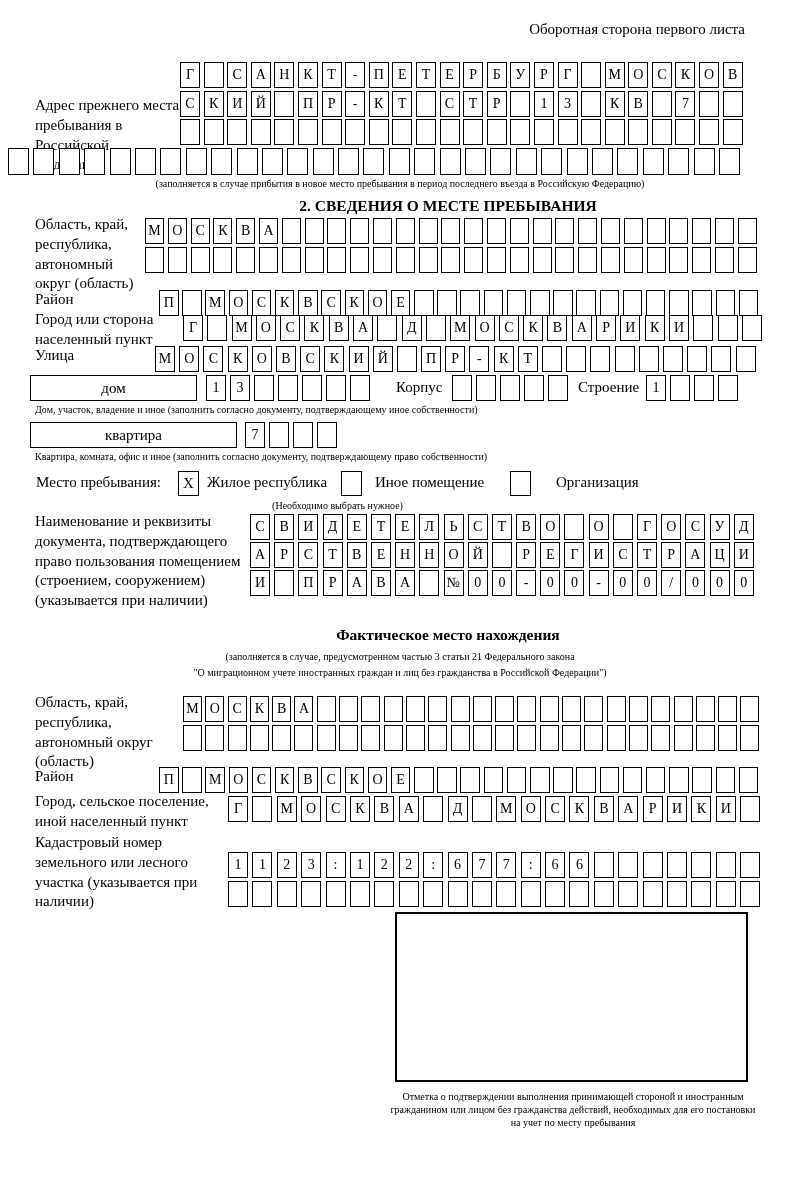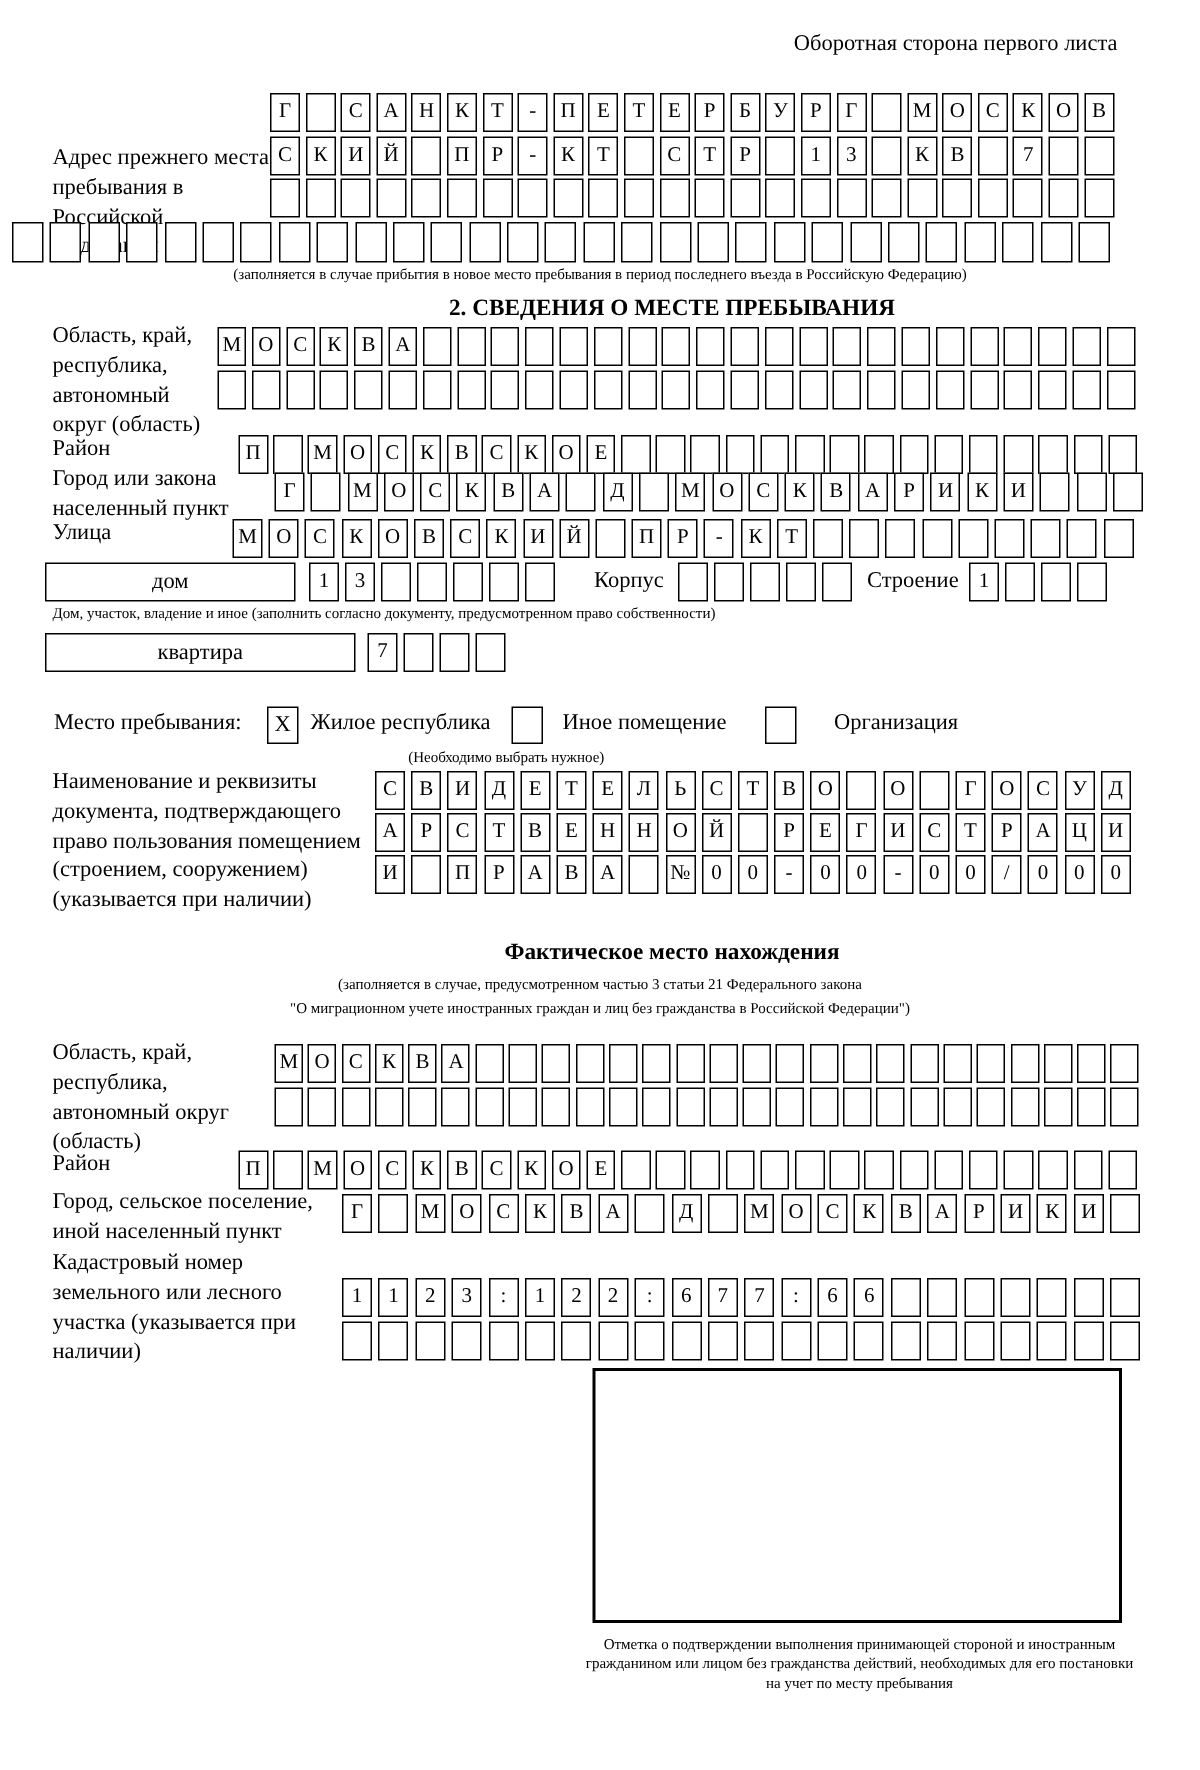--- a/index.html
+++ b/index.html
@@ -233,21 +233,21 @@
       <span class="cell"></span>
       <span class="cell"></span>
       <span class="cell"></span>
       <span class="cell"></span>
       <span class="cell"></span>
       <span class="cell"></span>
       <span class="cell"></span>
       <span class="cell"></span>
     </div>
 
-  <div class="lbl" style="left:35px;top:310px;width:146px;">Город или закона населенный пункт</div>
+  <div class="lbl" style="left:35px;top:310px;width:146px;">Город или сторона населенный пункт</div>
   <div class="boxrow" style="left:183px;top:315px;--bw:20px;--gap:4.3px;">
       <span class="cell">Г</span>
       <span class="cell"></span>
       <span class="cell">М</span>
       <span class="cell">О</span>
       <span class="cell">С</span>
       <span class="cell">К</span>
       <span class="cell">В</span>
       <span class="cell">А</span>
       <span class="cell"></span>
@@ -315,29 +315,30 @@
       <span class="cell"></span>
       <span class="cell"></span>
     </div>
   <div class="lbl" style="left:578px;top:378px;">Строение</div>
   <div class="boxrow" style="left:646px;top:375px;--bw:20px;--gap:4px;">
       <span class="cell">1</span>
       <span class="cell"></span>
       <span class="cell"></span>
       <span class="cell"></span>
     </div>
-  <div class="lbl small" style="left:35px;top:403px;width:740px;">Дом, участок, владение и иное (заполнить согласно документу, предусмотренном право собственности)</div>
+  <div class="lbl small" style="left:35px;top:403px;width:740px;">Дом, участок, владение и иное (заполнить согласно документу, подтверждающему иное собственности)</div>
 
   <div class="widebox" style="left:30px;top:422px;width:207px;height:26px;text-align:center;">квартира</div>
   <div class="boxrow" style="left:245px;top:422px;--bw:20px;--gap:4px;">
       <span class="cell">7</span>
       <span class="cell"></span>
       <span class="cell"></span>
       <span class="cell"></span>
     </div>
+  <div class="lbl small" style="left:35px;top:450px;width:740px;">Квартира, комната, офис и иное (заполнить согласно документу, подтверждающему право собственности)</div>
 
   <div class="lbl" style="left:36px;top:473px;">Место пребывания:</div>
   <div class="checkbox" style="left:178px;top:471px;">X</div>
   <div class="lbl" style="left:207px;top:473px;">Жилое республика</div>
   <div class="checkbox" style="left:341px;top:471px;"></div>
   <div class="lbl" style="left:375px;top:473px;">Иное помещение</div>
   <div class="checkbox" style="left:510px;top:471px;"></div>
   <div class="lbl" style="left:556px;top:473px;">Организация</div>
   <div class="lbl" style="left:35px;top:512px;width:216px;">Наименование и реквизиты документа, подтверждающего право пользования помещением (строением, сооружением) (указывается при наличии)</div>
 

